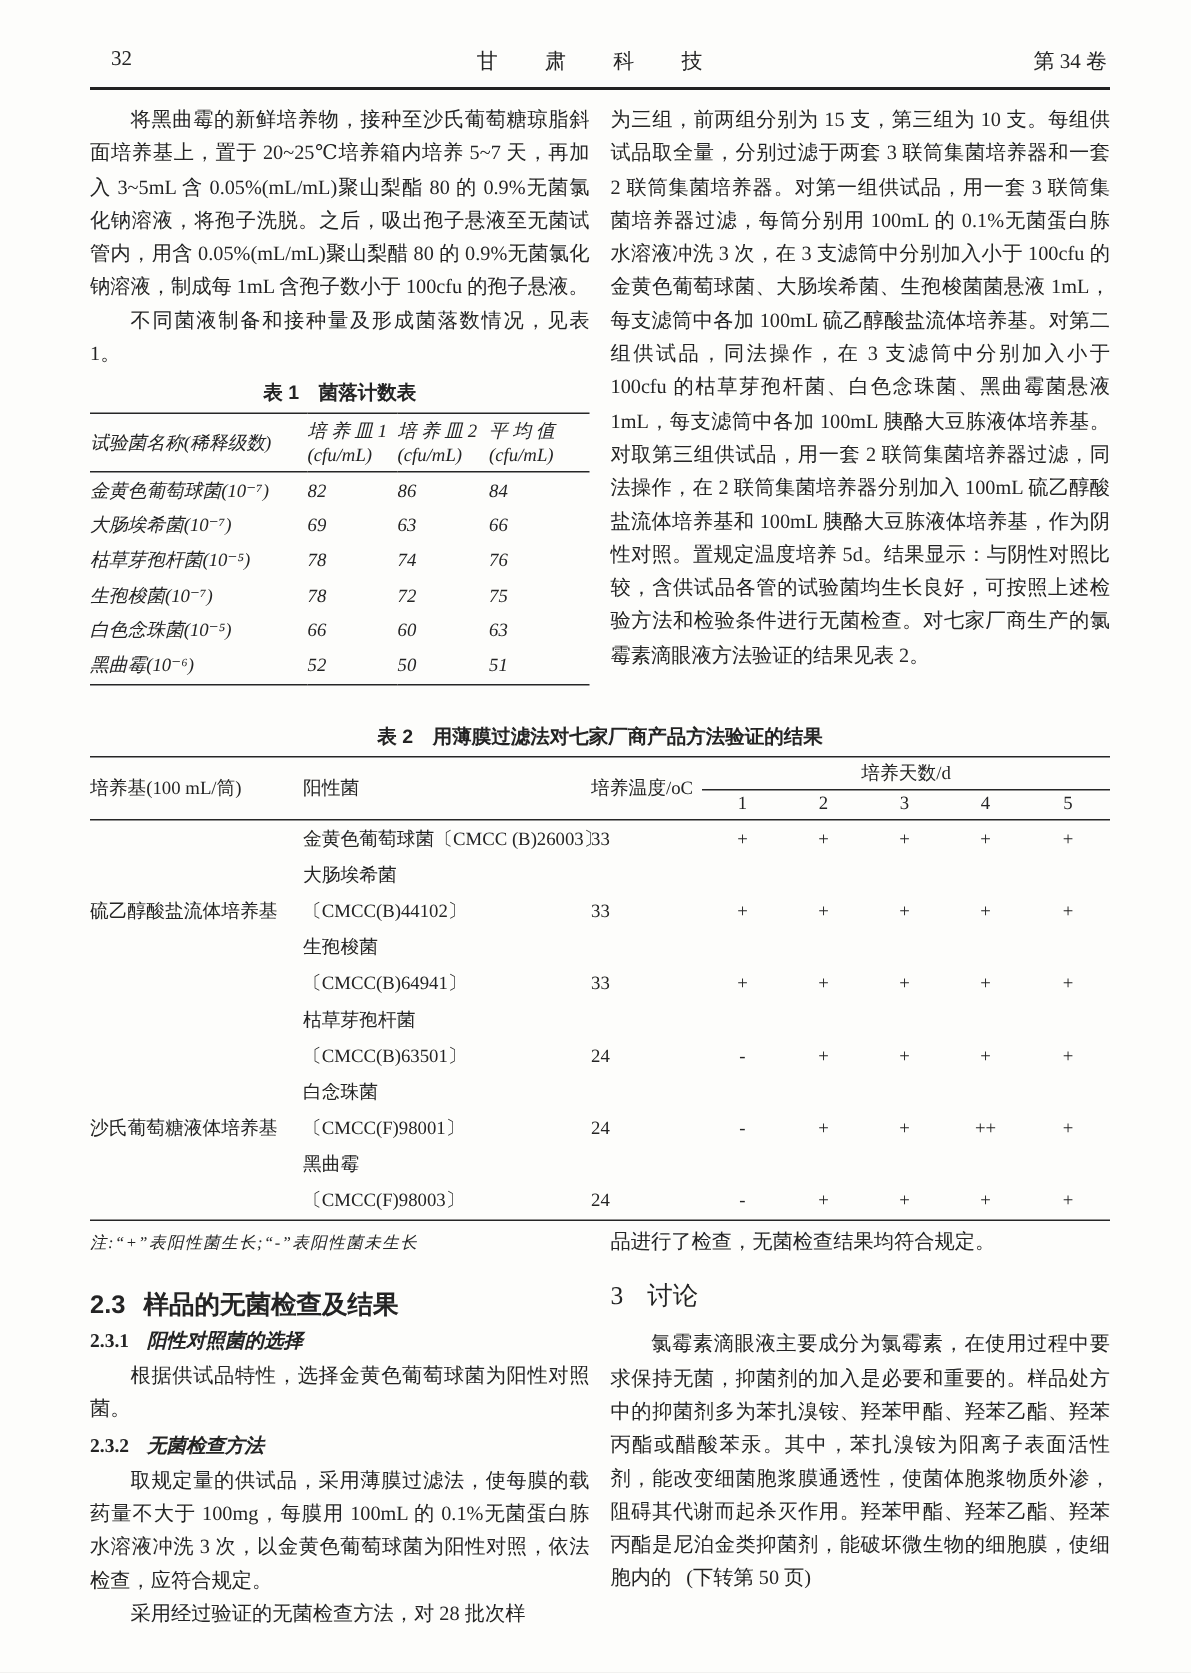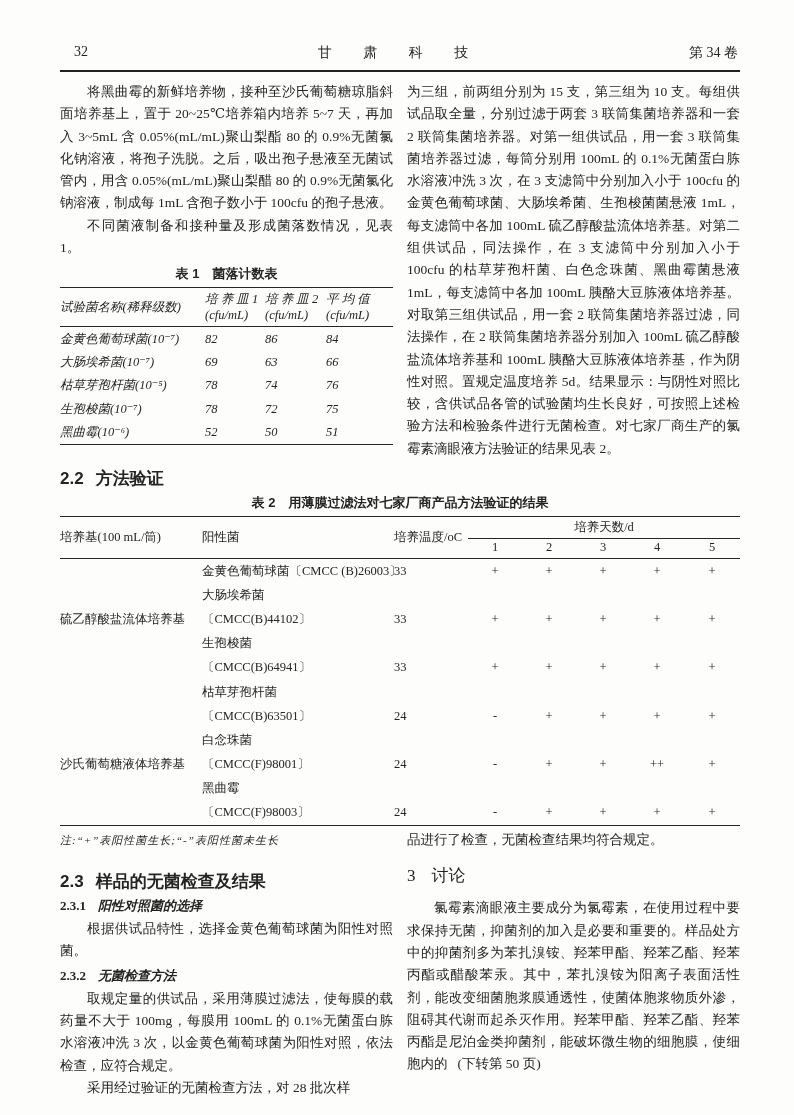--- a/index.html
+++ b/index.html
@@ -3,21 +3,21 @@
 <meta charset="utf-8">
 <style>
   * { margin:0; padding:0; box-sizing:border-box; }
   html,body { background:#e8e8e6; }
   .page {
     position:relative;
     width:794px; height:1115px;
     background:#fdfdfb;
     color:#242424;
     font-family:"Liberation Serif","DejaVu Serif",serif;
-    padding:44px 54px 0 60px;
+    padding:32px 54px 0 60px;
     overflow:hidden;
   }
   
   .hdr { position:relative; height:22px; font-size:14px; }
   .hdr .pn { position:absolute; left:14px; top:0; }
   .hdr .jn { position:absolute; left:50%; transform:translateX(-50%); top:0; letter-spacing:14px; }
   .hdr .vol { position:absolute; right:2px; top:0; }
   .hdr-rule { border-top:2px solid #222; margin-top:4px; }
 
   
@@ -115,20 +115,26 @@
             <td>枯草芽孢杆菌(10⁻⁵)</td>
             <td>78</td>
             <td>74</td>
             <td>76</td>
           </tr>
           <tr>
             <td>生孢梭菌(10⁻⁷)</td>
             <td>78</td>
             <td>72</td>
             <td>75</td>
+          </tr>
+          <tr>
+            <td>白色念珠菌(10⁻⁵)</td>
+            <td>66</td>
+            <td>60</td>
+            <td>63</td>
           </tr>
           <tr>
             <td>黑曲霉(10⁻⁶)</td>
             <td>52</td>
             <td>50</td>
             <td>51</td>
           </tr>
         </tbody>
       </table>
 

